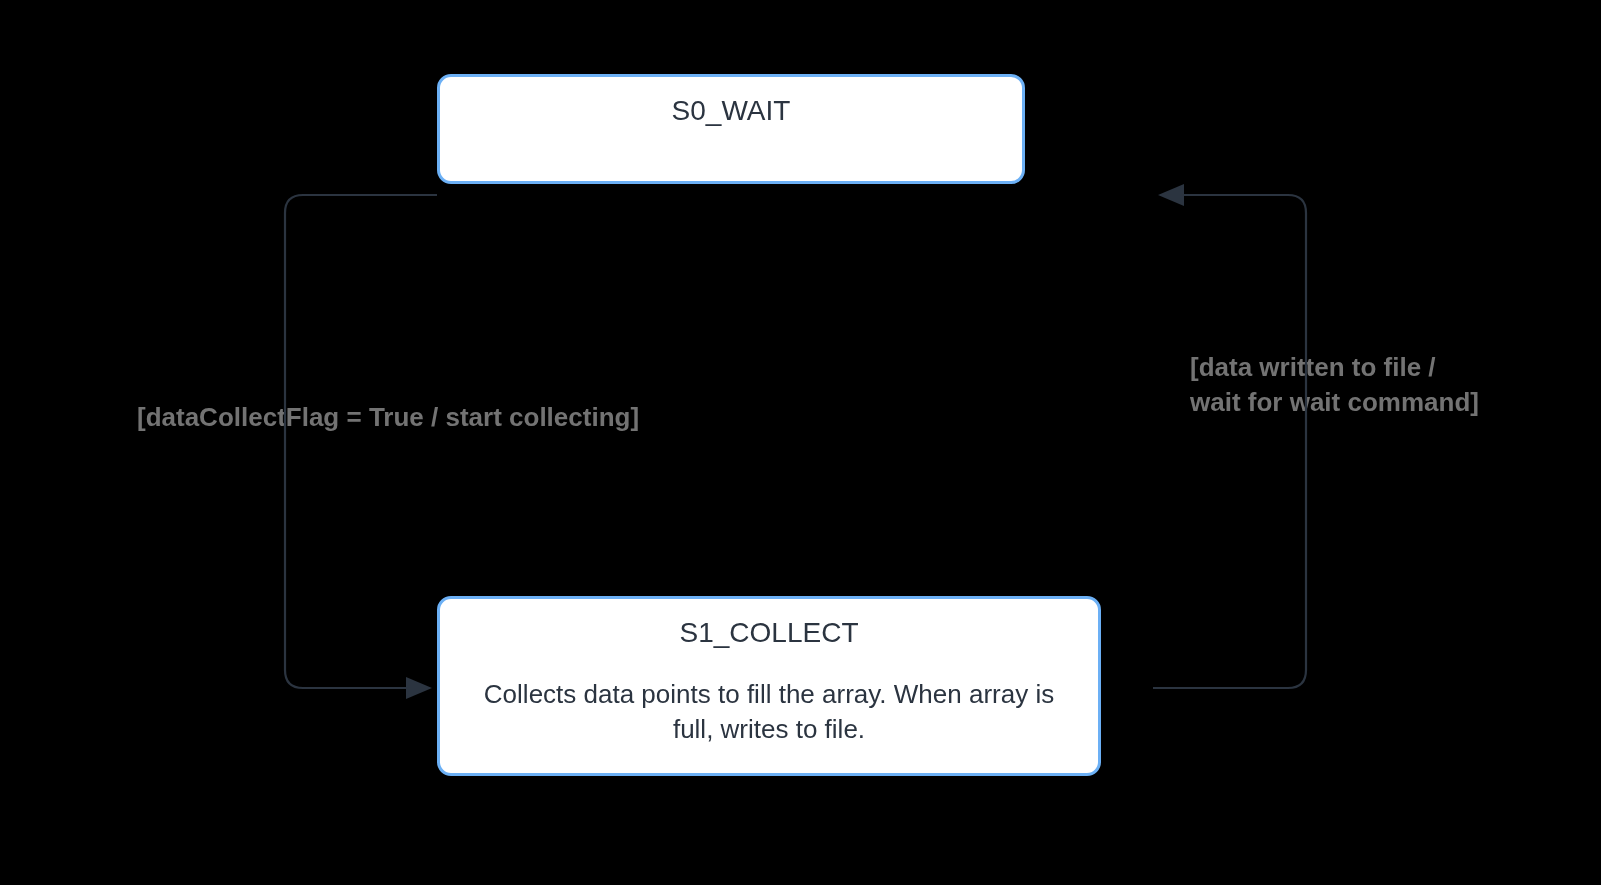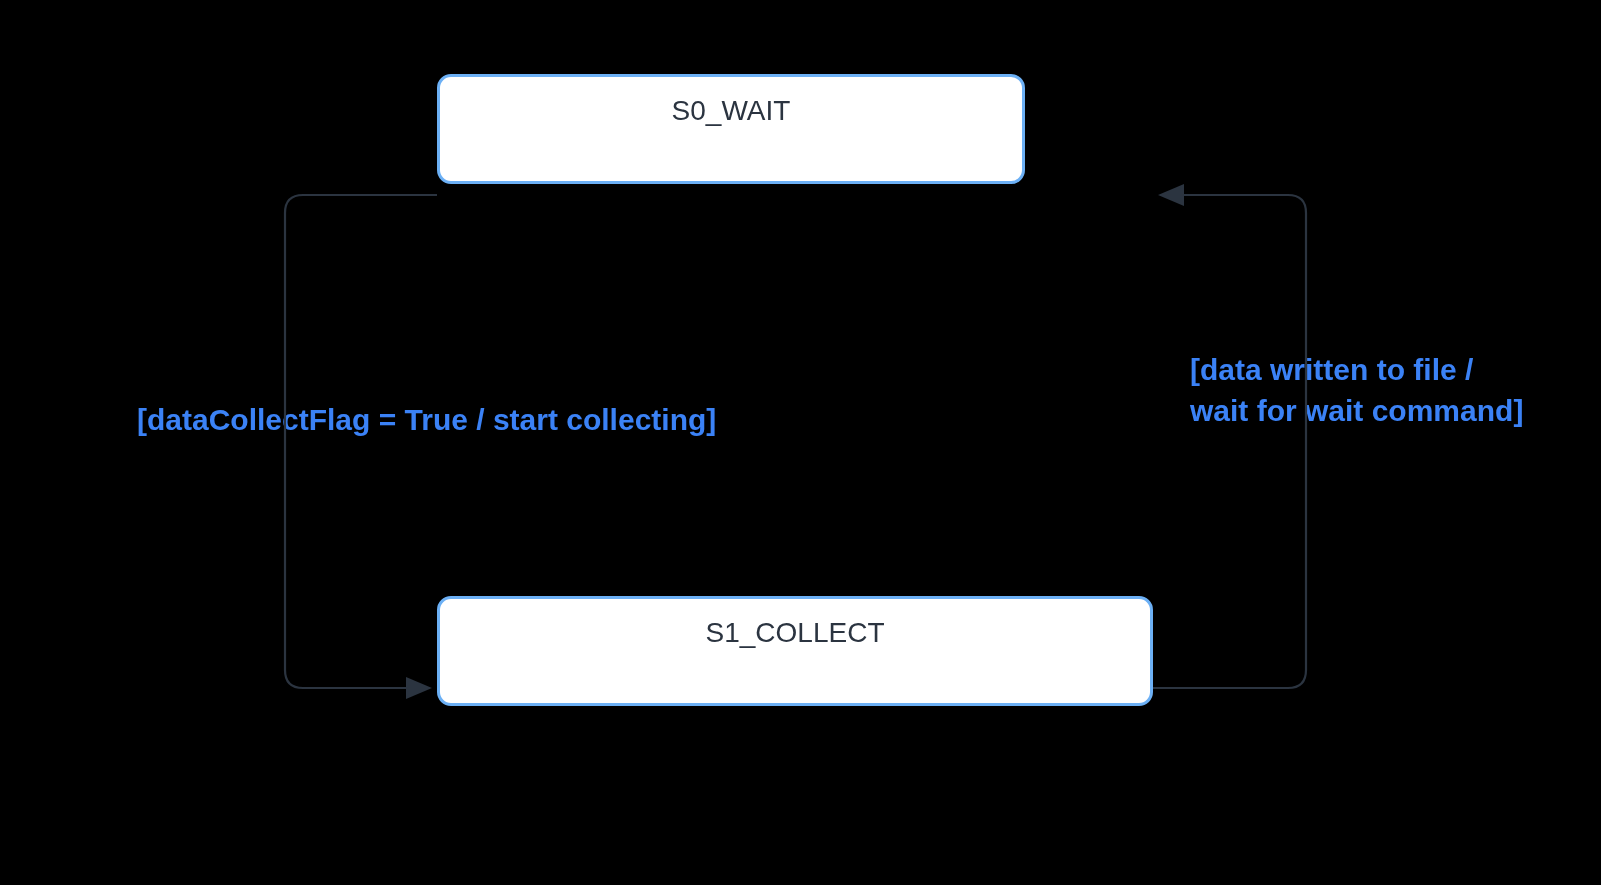--- a/index.html
+++ b/index.html
@@ -28,43 +28,44 @@
       color: #2b3440;
       margin-bottom: 28px;
     }
     .state-desc {
       font-size: 26px;
       color: #2b3440;
       line-height: 1.35;
     }
     .edge-label {
       position: absolute;
-      font-size: 30px;
-      color: #3b82f6;
+      font-size: 26px;
+      color: #737373;
       font-weight: 600;
       line-height: 1.35;
     }
     svg.edges {
       position: absolute;
       top: 0;
       left: 0;
       width: 1601px;
       height: 885px;
       pointer-events: none;
     }
   </style>
 </head>
 <body>
 
 <div class="state-box" style="left:437px; top:74px; width:588px;">
   <div class="state-title">S0_WAIT</div>
 </div>
 
-<div class="state-box" style="left:437px; top:596px; width:716px;">
+<div class="state-box" style="left:437px; top:596px; width:664px;">
   <div class="state-title">S1_COLLECT</div>
+  <div class="state-desc">Collects data points to fill the array. When array is full, writes to file.</div>
 </div>
 
 <div class="edge-label" style="left:137px; top:400px;">
   <span>[dataCollectFlag = True / start collecting]</span>
 </div>
 
 <div class="edge-label" style="left:1190px; top:350px;">
   <div>[data written to file /</div>
   <div>wait for wait command]</div>
 </div>

